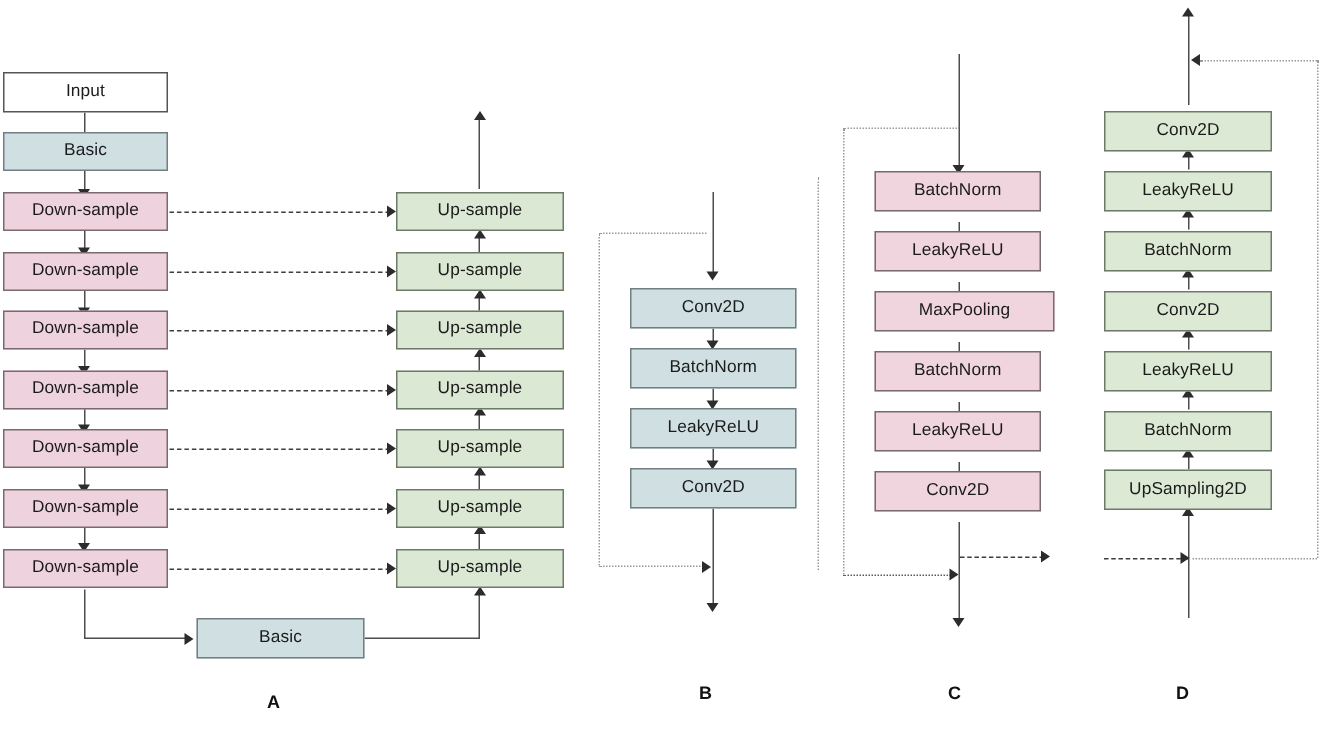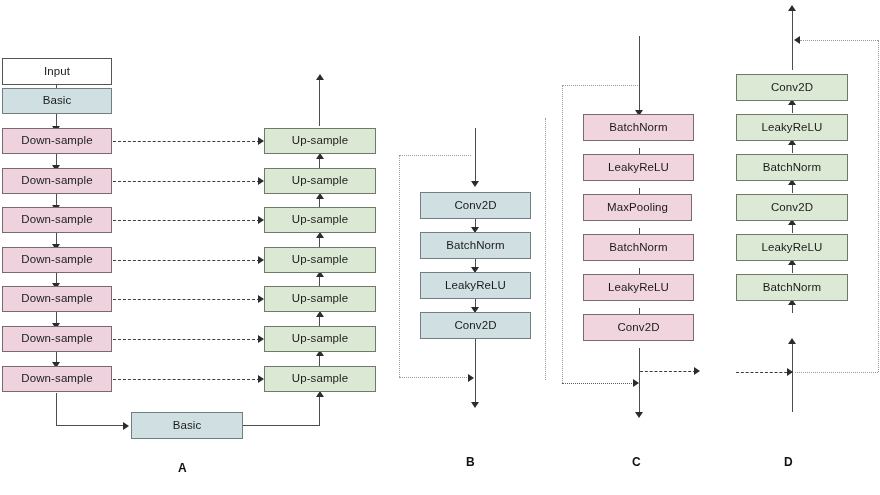--- a/index.html
+++ b/index.html
@@ -172,21 +172,21 @@
 
   <div class="dashline" style="left:113px; top:299px; width:147px;"></div>
   <div class="arrow-right" style="left:258px; top:295px;"></div>
 
   <div class="dashline" style="left:113px; top:339px; width:147px;"></div>
   <div class="arrow-right" style="left:258px; top:335px;"></div>
 
   <div class="dashline" style="left:113px; top:379px; width:147px;"></div>
   <div class="arrow-right" style="left:258px; top:375px;"></div>
 
-  <div class="node plain" style="left:2px; top:58px; width:110px; height:27px;">Input</div>
+  <div class="node plain" style="left:2px; top:48px; width:110px; height:27px;">Input</div>
   <div class="node basic" style="left:2px; top:88px; width:110px; height:26px;">Basic</div>
 
   <div class="node down" style="left:2px; top:128px; width:110px; height:26px;">Down-sample</div>
   <div class="node down" style="left:2px; top:168px; width:110px; height:26px;">Down-sample</div>
   <div class="node down" style="left:2px; top:207px; width:110px; height:26px;">Down-sample</div>
   <div class="node down" style="left:2px; top:247px; width:110px; height:26px;">Down-sample</div>
   <div class="node down" style="left:2px; top:286px; width:110px; height:26px;">Down-sample</div>
   <div class="node down" style="left:2px; top:326px; width:110px; height:26px;">Down-sample</div>
   <div class="node down" style="left:2px; top:366px; width:110px; height:26px;">Down-sample</div>
 
@@ -256,21 +256,21 @@
   <div class="arrow-down" style="left:635px; top:316px;"></div>
 
   <div class="vline" style="left:639px; top:348px; height:67px;"></div>
   <div class="arrow-down" style="left:635px; top:412px;"></div>
 
   <div class="dashline" style="left:640px; top:371px; width:56px;"></div>
   <div class="arrow-right" style="left:694px; top:367px;"></div>
 
   <div class="node pink" style="left:583px; top:114px; width:111px; height:27px;">BatchNorm</div>
   <div class="node pink" style="left:583px; top:154px; width:111px; height:27px;">LeakyReLU</div>
-  <div class="node pink" style="left:583px; top:194px; width:109px; height:27px;">MaxPooling</div>
+  <div class="node pink" style="left:583px; top:194px; width:120px; height:27px;">MaxPooling</div>
   <div class="node pink" style="left:583px; top:234px; width:111px; height:27px;">BatchNorm</div>
   <div class="node pink" style="left:583px; top:274px; width:111px; height:27px;">LeakyReLU</div>
   <div class="node pink" style="left:583px; top:314px; width:111px; height:27px;">Conv2D</div>
 
   <div class="panel-label" style="left:632px; top:455px;">C</div>
 
   <div class="dotline-v" style="left:878px; top:40px; height:332px;"></div>
   <div class="dotline-h" style="left:800px; top:40px; width:78px;"></div>
   <div class="arrow-left" style="left:794px; top:36px;"></div>
   <div class="dotline-h" style="left:795px; top:372px; width:83px;"></div>
@@ -301,16 +301,17 @@
 
   <div class="dashline" style="left:736px; top:372px; width:56px;"></div>
   <div class="arrow-right" style="left:787px; top:368px;"></div>
 
   <div class="node green" style="left:736px; top:74px; width:112px; height:27px;">Conv2D</div>
   <div class="node green" style="left:736px; top:114px; width:112px; height:27px;">LeakyReLU</div>
   <div class="node green" style="left:736px; top:154px; width:112px; height:27px;">BatchNorm</div>
   <div class="node green" style="left:736px; top:194px; width:112px; height:27px;">Conv2D</div>
   <div class="node green" style="left:736px; top:234px; width:112px; height:27px;">LeakyReLU</div>
   <div class="node green" style="left:736px; top:274px; width:112px; height:27px;">BatchNorm</div>
+  <div class="node green" style="left:736px; top:313px; width:112px; height:27px;">UpSampling2D</div>
 
   <div class="panel-label" style="left:784px; top:455px;">D</div>
 
 </div>
 
 </body></html>

